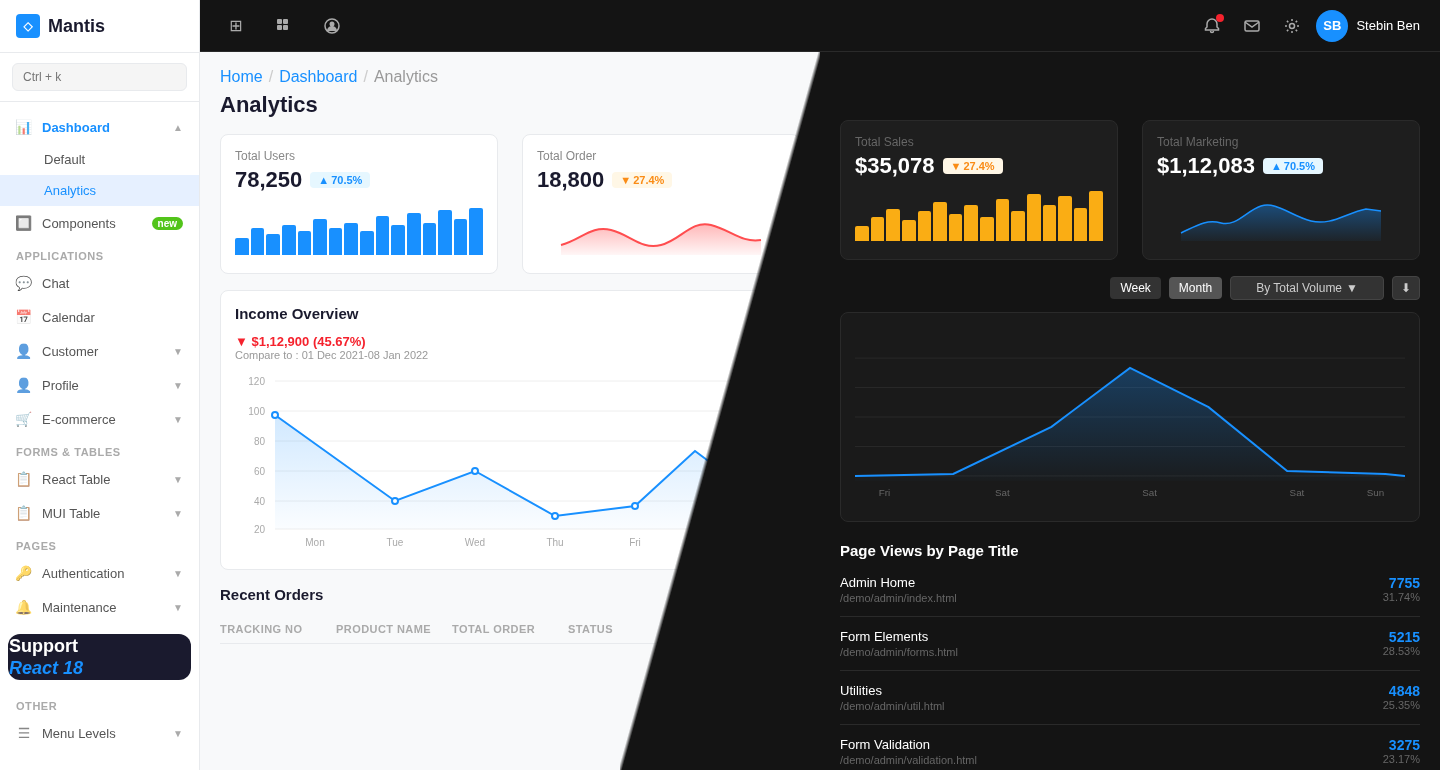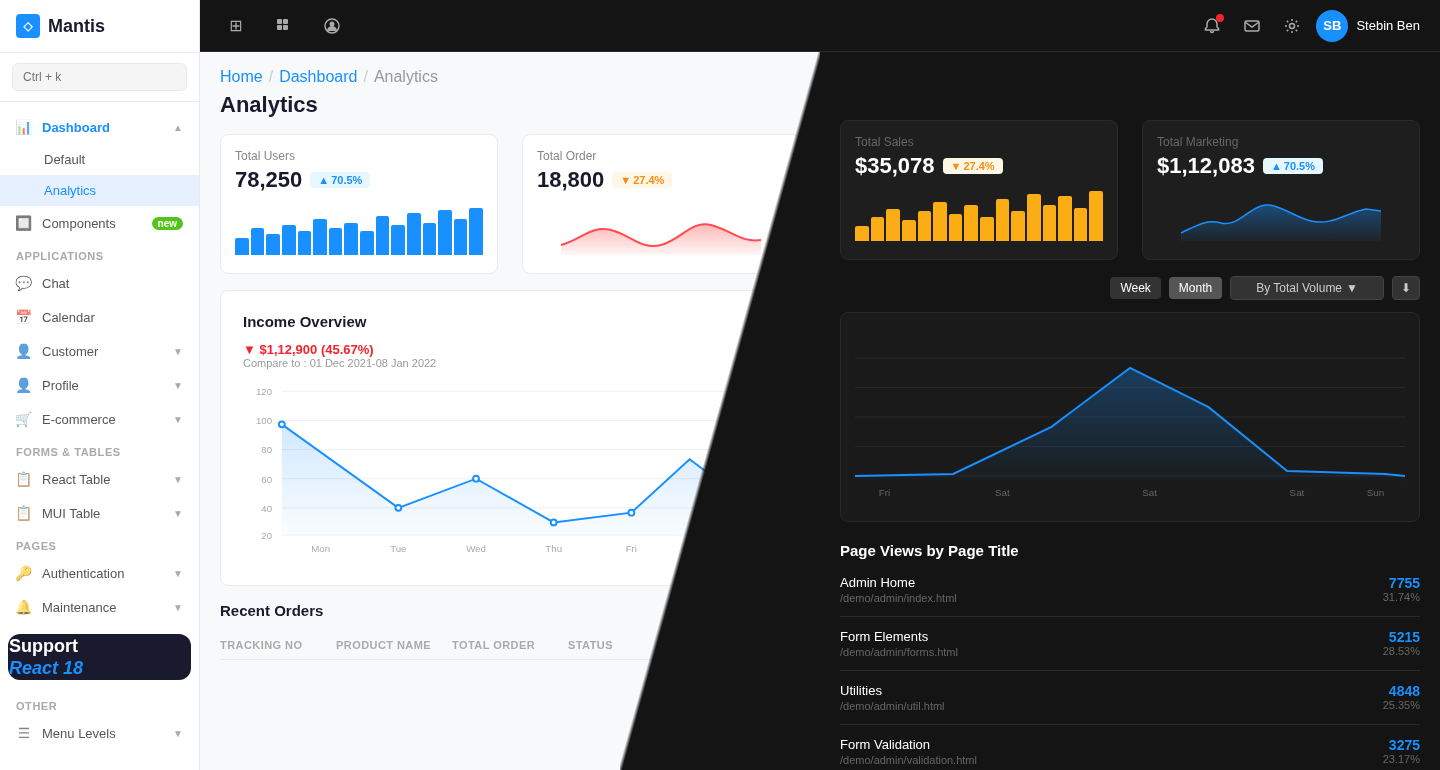--- a/index.html
+++ b/index.html
@@ -76,21 +76,21 @@
     
     .mini-chart { display: flex; align-items: flex-end; gap: 2px; height: 50px; }
     .bar { background: #1890ff; border-radius: 2px 2px 0 0; flex: 1; }
     .bar-gold { background: #faad14; }
     .btn-week { background: #333; color: #fff; border: none; padding: 4px 10px; border-radius: 4px; font-size: 12px; cursor: pointer; }
     .btn-month { background: #555; color: #fff; border: none; padding: 4px 10px; border-radius: 4px; font-size: 12px; cursor: pointer; }
     .btn-volume { background: #333; color: #ccc; border: 1px solid #444; padding: 4px 25px; border-radius: 4px; font-size: 12px; cursor: pointer; display: flex; align-items: center; gap: 4px; }
     .btn-download { background: #333; color: #ccc; border: 1px solid #444; padding: 4px 8px; border-radius: 4px; font-size: 12px; cursor: pointer; }
 
     
-    .chart-wrapper { background: #fff; border: 1px solid #e8eaed; border-radius: 8px; padding: 22px; margin-bottom: 16px; }
+    .chart-wrapper { background: #fff; border: 1px solid #e8eaed; border-radius: 8px; padding: 14px; margin-bottom: 16px; }
     .chart-wrapper-dark { background: #1a1a1a; border: 1px solid #2a2a2a; border-radius: 8px; padding: 14px; margin-bottom: 16px; }
 
     
     .page-view-item { display: flex; justify-content: space-between; align-items: flex-start; padding: 12px 0; border-bottom: 1px solid #2a2a2a; }
     .page-view-item:last-child { border-bottom: none; }
     .pv-left { display: flex; flex-direction: column; gap: 2px; }
     .pv-title { color: #fff; font-size: 13px; font-weight: 500; }
     .pv-url { color: #666; font-size: 11px; }
     .pv-right { text-align: right; }
     .pv-count { color: #1890ff; font-size: 14px; font-weight: 600; }

